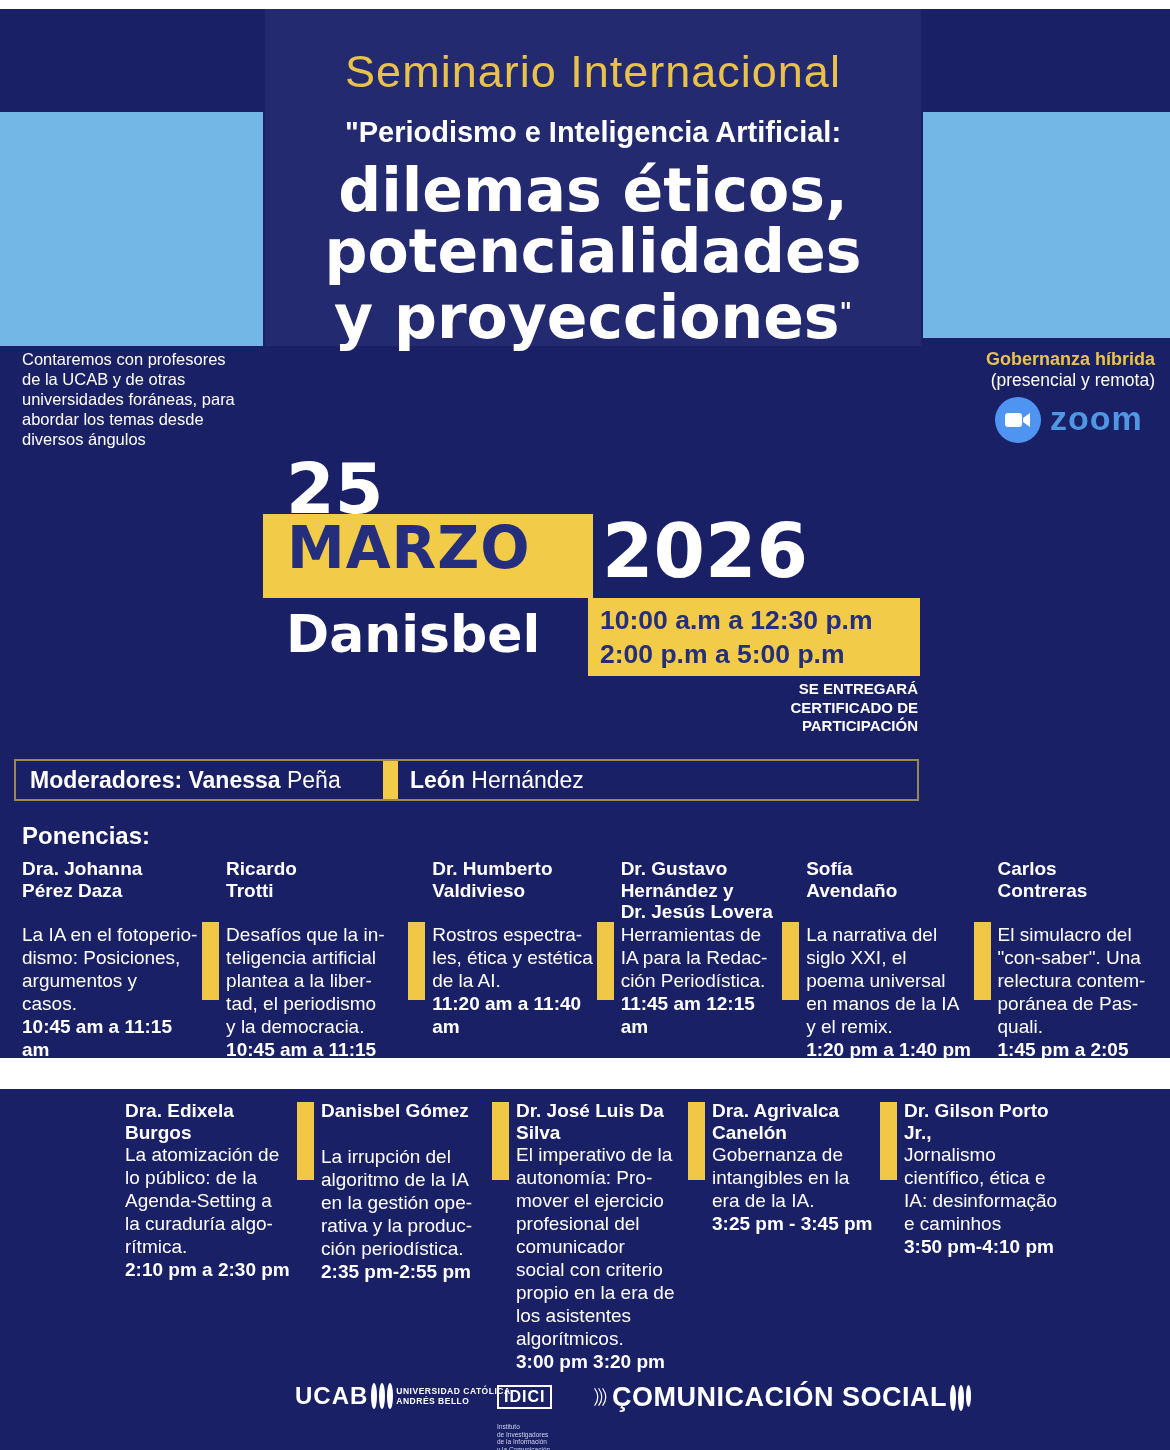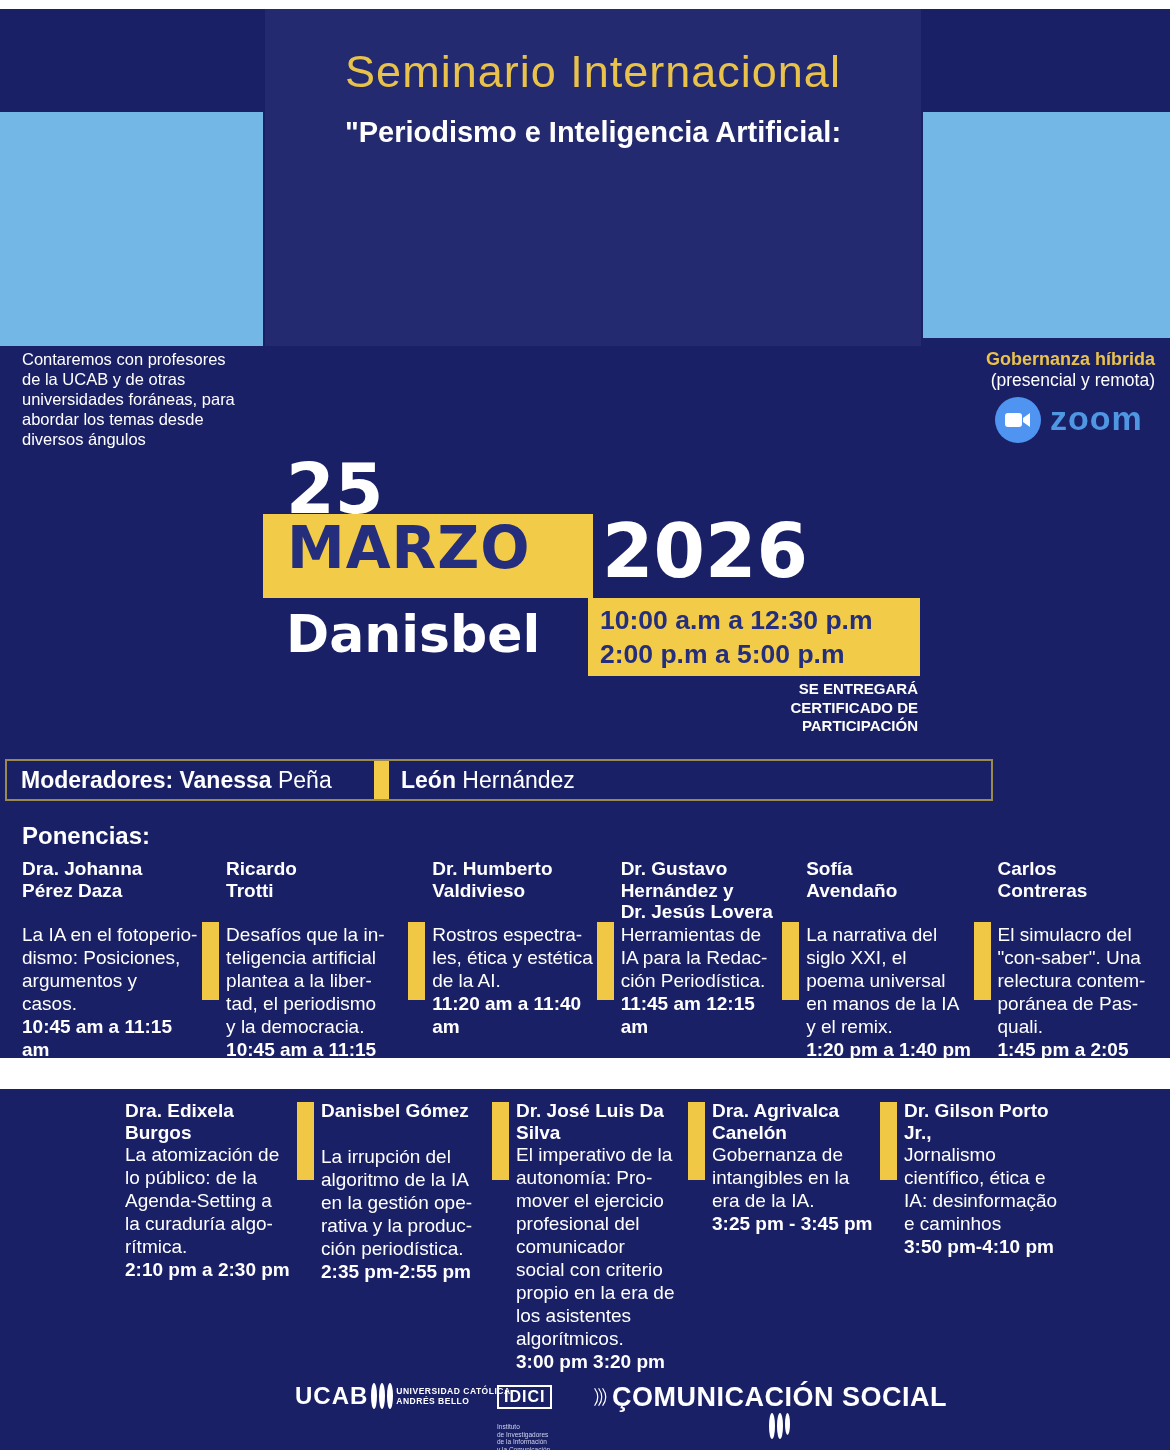--- a/index.html
+++ b/index.html
@@ -32,21 +32,21 @@
   
   .day25{left:286px;top:448px;font-size:70px;font-weight:bold;font-family:"DejaVu Sans", sans-serif;}
   .marzo-box{left:263px;top:514px;width:330px;height:84px;background:#f2cb49;display:flex;align-items:flex-start;}
   .marzo-box span{color:#252e7c;font-family:"DejaVu Sans", sans-serif;font-weight:bold;font-size:58px;padding-left:24px;letter-spacing:1px;}
   .year{left:602px;top:508px;font-size:74px;font-weight:bold;font-family:"DejaVu Sans", sans-serif;}
   .jornadas{left:286px;top:604px;font-size:52px;font-weight:bold;font-family:"DejaVu Sans", sans-serif;}
   .times-box{left:588px;top:598px;width:332px;height:78px;background:#f2cb49;color:#252e7c;font-weight:bold;font-size:26.5px;line-height:34px;display:flex;flex-direction:column;justify-content:center;padding-left:12px;box-sizing:border-box;}
   .cert{left:700px;top:680px;width:218px;text-align:right;font-size:15px;line-height:18.5px;font-weight:bold;}
 
   
-  .mod-bar{left:5px;top:759px;width:988px;height:42px;border:2px solid #9a8a52;box-sizing:border-box;display:flex;align-items:stretch;font-size:23px;}
+  .mod-bar{left:14px;top:759px;width:905px;height:42px;border:2px solid #9a8a52;box-sizing:border-box;display:flex;align-items:stretch;font-size:23px;}
   .mod-left{width:367px;flex:none;display:flex;align-items:center;padding-left:14px;box-sizing:border-box;}
   .mod-divider{width:15px;flex:none;background:#f2cb49;}
   .mod-right{display:flex;align-items:center;padding-left:12px;}
   .b{font-weight:bold;}
   .sp{white-space:pre;}
 
   
   .ponencias-label{left:22px;top:822px;font-size:24px;font-weight:bold;}
   .speaker-row{display:flex;align-items:flex-start;}
   .row1{left:22px;top:858px;width:1140px;}
@@ -69,35 +69,40 @@
   .ucab-logo{position:absolute;left:295px;top:8px;display:flex;align-items:center;}
   .ucab-acronym{font-size:24px;font-weight:bold;letter-spacing:1px;}
   .lens-group{display:flex;gap:2px;margin:0 3px;}
   .lens{width:6px;height:26px;background:#fff;border-radius:50%;}
   .lens.small{width:5px;height:22px;}
   .ucab-lines{font-size:8.5px;font-weight:bold;line-height:10px;letter-spacing:0.5px;}
   .idici-logo{position:absolute;left:497px;top:0px;width:110px;}
   .idici-top{display:flex;align-items:center;gap:41px;}
   .idici-box{border:2px solid #fff;padding:1px 5px;font-size:16px;font-weight:bold;letter-spacing:1px;}
   .idici-sub{font-size:6.5px;line-height:7.5px;margin-top:3px;color:#cfd4ee;}
-  .social-logo{position:absolute;left:612px;top:8px;display:flex;align-items:center;flex-direction:column;}
+  .social-logo{position:absolute;left:612px;top:8px;display:flex;align-items:center;}
   .social-text{font-size:27px;font-weight:bold;letter-spacing:0.5px;}
 </style>
 </head>
 <body>
 
 <div id="poster">
 
   <div class="abs top-white-strip"></div>
   <div class="abs center-panel"></div>
   <div class="abs blue-rect-left"></div>
   <div class="abs blue-rect-right"></div>
 
   <div class="abs kicker">Seminario Internacional</div>
   <div class="abs subtitle">"Periodismo e Inteligencia Artificial:</div>
+  <div class="abs title">
+    <span>dilemas éticos,</span><br>
+    <span>potencialidades</span><br>
+    <span>y proyecciones</span><span class="closequote">"</span>
+  </div>
 
   <div class="abs intro pre">Contaremos con profesores
 de la UCAB y de otras
 universidades foráneas, para
 abordar los temas desde
 diversos ángulos</div>
 
   <div class="abs modality">
     <div class="mh">Gobernanza híbrida</div>
     <div class="ms">(presencial y remota)</div>

